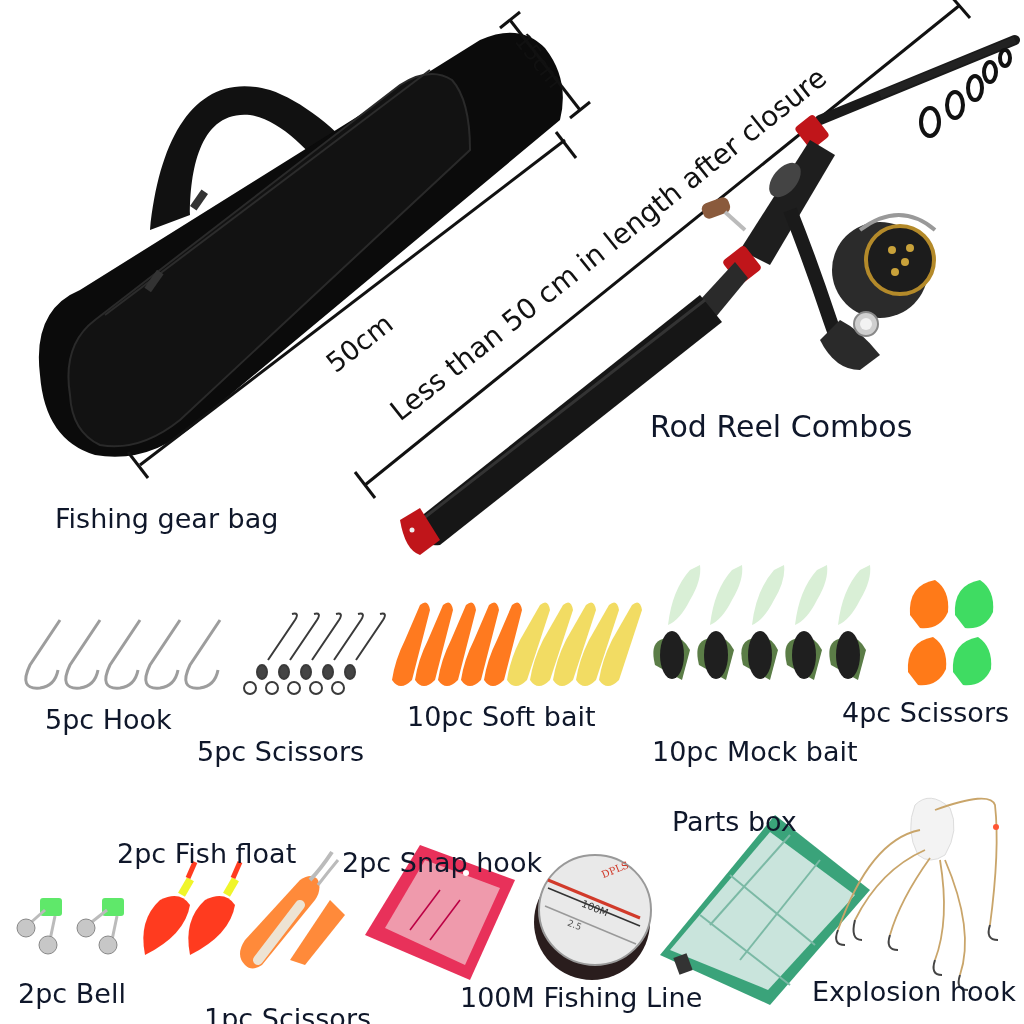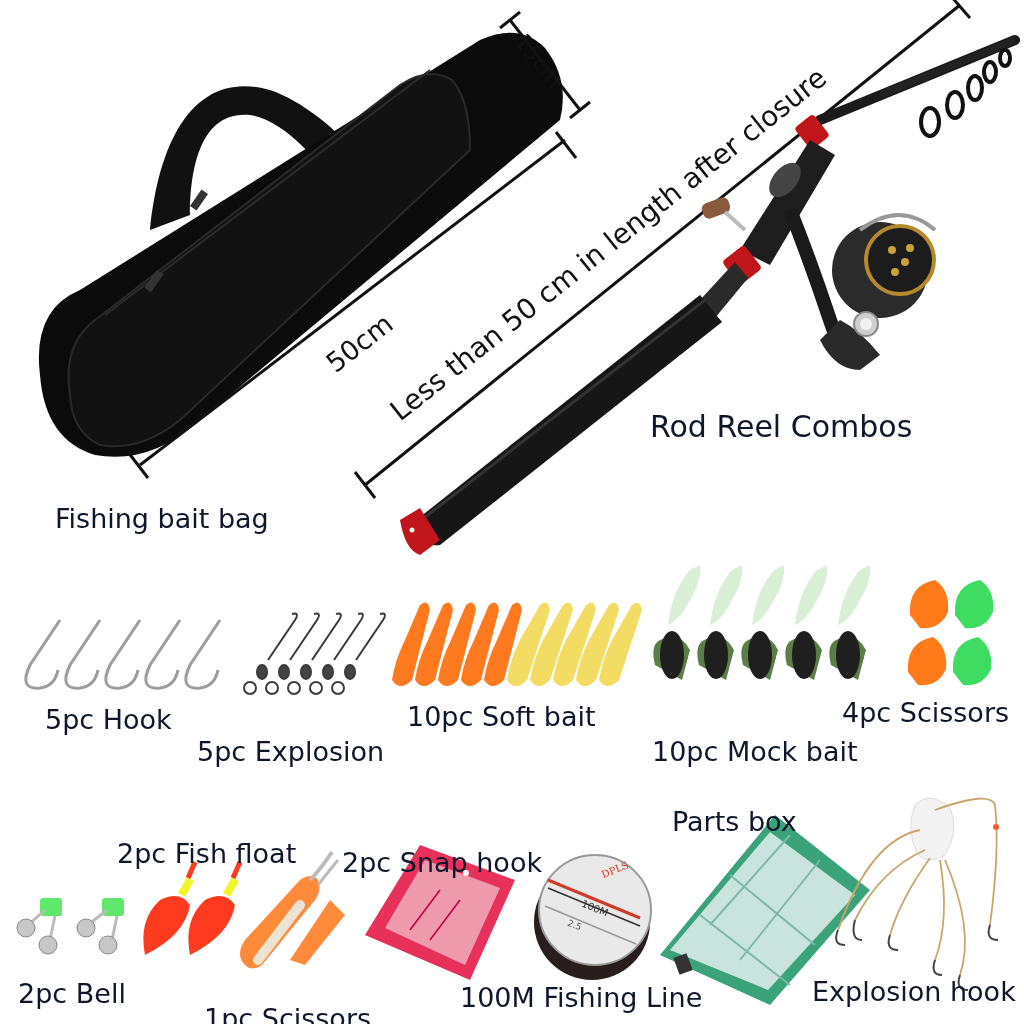--- a/index.html
+++ b/index.html
@@ -261,25 +261,25 @@
     <circle cx="996" cy="827" r="3" fill="#ff5533"></circle>
   </g>
 </svg>
 
 <div class="rot-text" style="left:528px; top:30px; font-size:22px; transform:rotate(52deg); transform-origin:left top;">15cm</div>
 
 <div class="rot-text" style="left:338px; top:350px; font-size:27px; transform:rotate(-38deg);">50cm</div>
 
 <div class="rot-text" style="left:403px; top:398px; font-size:28px; transform:rotate(-38.5deg);">Less than 50 cm in length after closure</div>
 
-<div class="label" style="left:55px; top:505px;">Fishing bait bag</div>
+<div class="label" style="left:55px; top:505px;">Fishing gear bag</div>
 <div class="label" style="left:650px; top:412px; font-size:30px;">Rod Reel Combos</div>
 
 <div class="label" style="left:45px; top:706px;">5pc Hook</div>
-<div class="label" style="left:197px; top:738px;">5pc Explosion</div>
+<div class="label" style="left:197px; top:738px;">5pc Scissors</div>
 <div class="label" style="left:407px; top:703px;">10pc Soft bait</div>
 <div class="label" style="left:652px; top:738px;">10pc Mock bait</div>
 <div class="label" style="left:842px; top:699px;">4pc Scissors</div>
 
 <div class="label" style="left:18px; top:980px;">2pc Bell</div>
 <div class="label" style="left:117px; top:840px;">2pc Fish float</div>
 <div class="label" style="left:204px; top:982px;margin-top:23px;">1pc Scissors</div>
 <div class="label" style="left:342px; top:805px;margin-top:44px;">2pc Snap hook</div>
 <div class="label" style="left:460px; top:984px;">100M Fishing Line</div>
 <div class="label" style="left:672px; top:808px;">Parts box</div>

